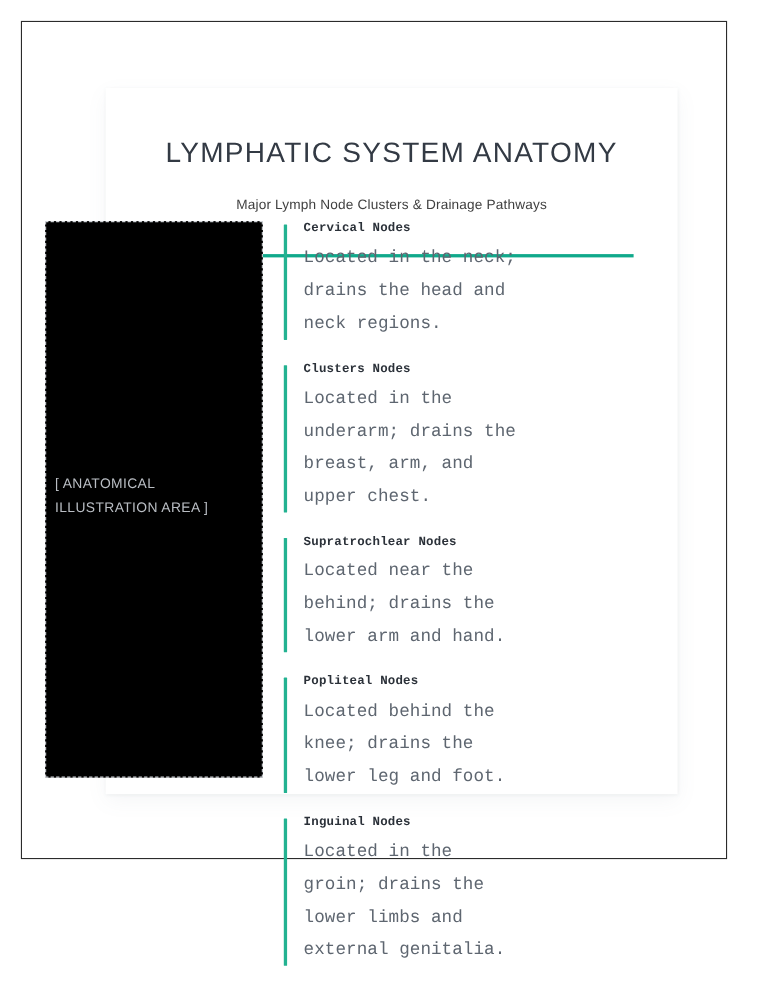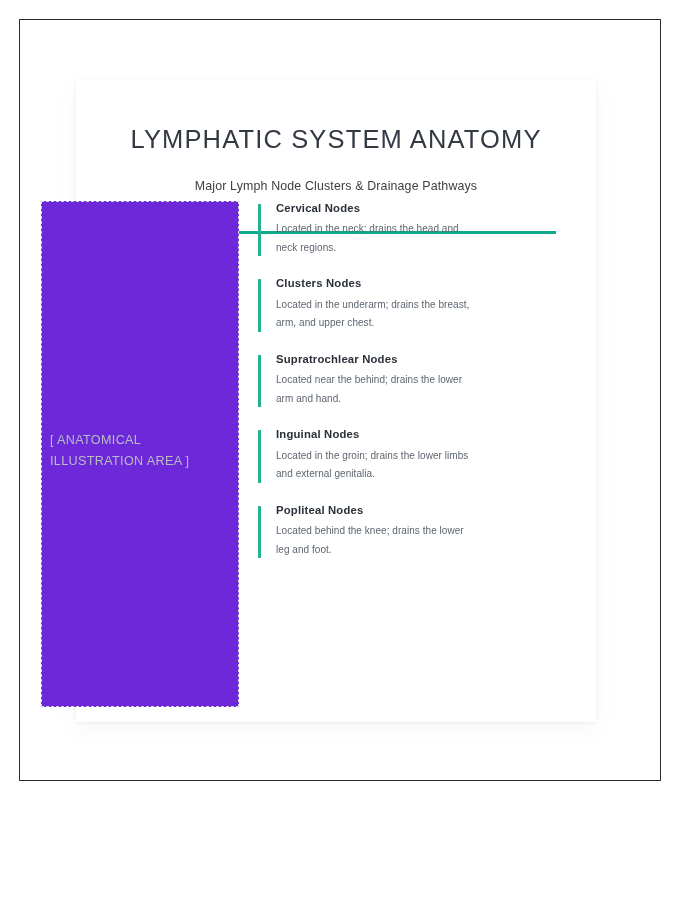--- a/index.html
+++ b/index.html
@@ -25,21 +25,21 @@
     height: 762px;
     border: 1.2px solid #2b2b2b;
     box-sizing: border-box;
     background: #ffffff;
     z-index: 1;
   }
 
   
   #card {
     position: absolute;
-    left: 76px;
+    left: 96px;
     top: 80px;
     width: 520px;
     height: 642px;
     background: #ffffff;
     box-shadow: 0 1px 3px rgba(120,125,135,0.10),
                 0 6px 18px rgba(120,125,135,0.07);
     z-index: 2;
   }
 
   
@@ -87,21 +87,21 @@
   }
 
   
   #illustration-placeholder {
     position: absolute;
     left: 0;
     top: 0;
     width: 198px;
     height: 506px;
     border: 1px dashed #d3d6db;
-    background: #6d28d9;
+    background: #000000;
     box-sizing: border-box;
     z-index: 3;
   }
   #illustration-label {
     position: absolute;
     left: 8px;
     top: 228px;
     width: 186px;
     font-size: 12.6px;
     letter-spacing: 0.35px;
@@ -110,20 +110,21 @@
     font-weight: 400;
   }
 
   
   #node-list {
     position: absolute;
     left: 217px;
     top: 0;
     width: 215px;
     z-index: 3;
+    font-family: Liberation Mono, monospace;
   }
   .node-item {
     position: relative;
     padding-left: 18px;
     margin-bottom: 19px;
   }
   .node-item:last-child { margin-bottom: 0; }
   .node-bar {
     position: absolute;
     left: 0;
@@ -137,21 +138,21 @@
     margin: 0;
     font-size: 11.3px;
     font-weight: 700;
     letter-spacing: 0.18px;
     color: #2b3139;
     line-height: 1.35;
     padding-bottom: 4px;
   }
   .node-desc {
     margin: 0;
-    font-size: 10px;
+    font-size: 16px;
     font-weight: 400;
     color: #5e6670;
     line-height: 1.86;
     letter-spacing: 0.05px;
   }
 </style>
 </head>
 <body>
 
 <div id="page-frame"></div>
@@ -189,25 +190,25 @@
 
     <div class="node-item">
       <span class="node-bar"></span>
       <p class="node-name">Supratrochlear Nodes</p>
       <p class="node-desc">Located near the behind; drains the lower arm and hand.</p>
     </div>
 
 
     <div class="node-item">
       <span class="node-bar"></span>
+      <p class="node-name">Popliteal Nodes</p>
+      <p class="node-desc">Located behind the knee; drains the lower leg and foot.</p>
+    </div>
+
+    <div class="node-item">
+      <span class="node-bar"></span>
       <p class="node-name">Inguinal Nodes</p>
       <p class="node-desc">Located in the groin; drains the lower limbs and external genitalia.</p>
     </div>
 
-    <div class="node-item">
-      <span class="node-bar"></span>
-      <p class="node-name">Popliteal Nodes</p>
-      <p class="node-desc">Located behind the knee; drains the lower leg and foot.</p>
-    </div>
-
   </div>
 
 </div>
 
 </body></html>

